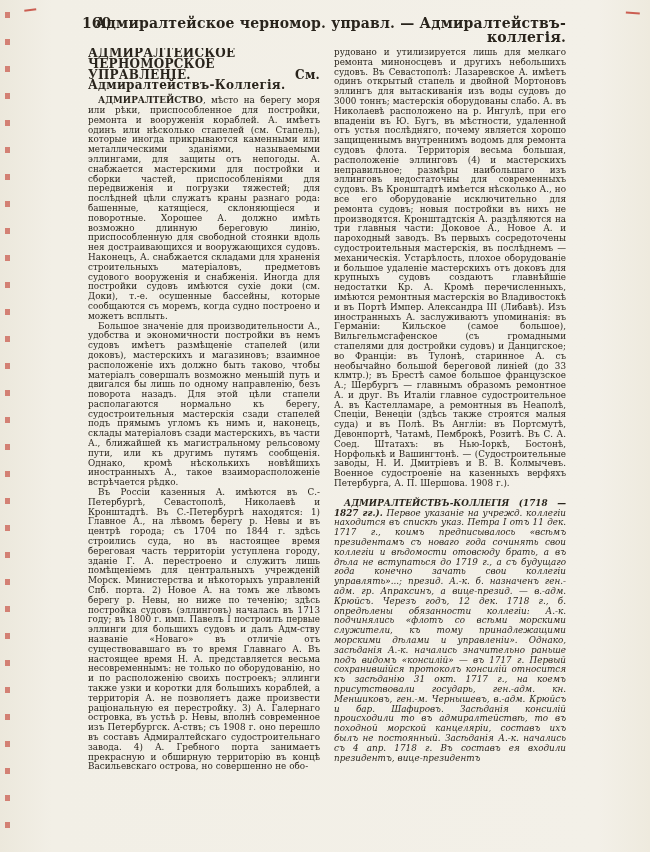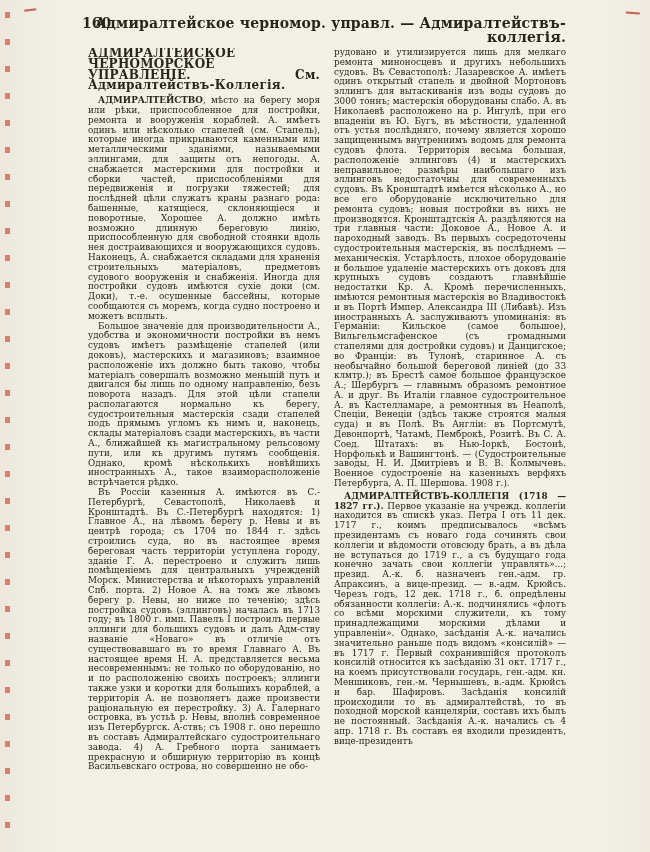--- a/index.html
+++ b/index.html
@@ -43,21 +43,21 @@
     width:232px;height:782px;overflow:hidden;
     font-size:8.8px;line-height:9.8px;text-align:justify;
     word-spacing:.2px;
   }
   .col p{margin:0;padding:0;text-indent:1.15em;}
   p.heading-block{
     text-indent:0;font-weight:bold;font-size:12px;line-height:10.8px;
     letter-spacing:.25px;margin-bottom:5px;text-align:justify;
   }
   p.noindent{text-indent:0;}
-  p.article-start{margin-top:3px;}
+  p.article-start{margin-top:10px;font-style:italic;}
   .b{font-weight:bold;}
   .i{}
 </style>
 </head>
 <body>
 
 <div class="page">
   <div class="left-marks"></div>
   <div class="corner-mark-tl"></div>
   <div class="corner-mark-tr"></div>

